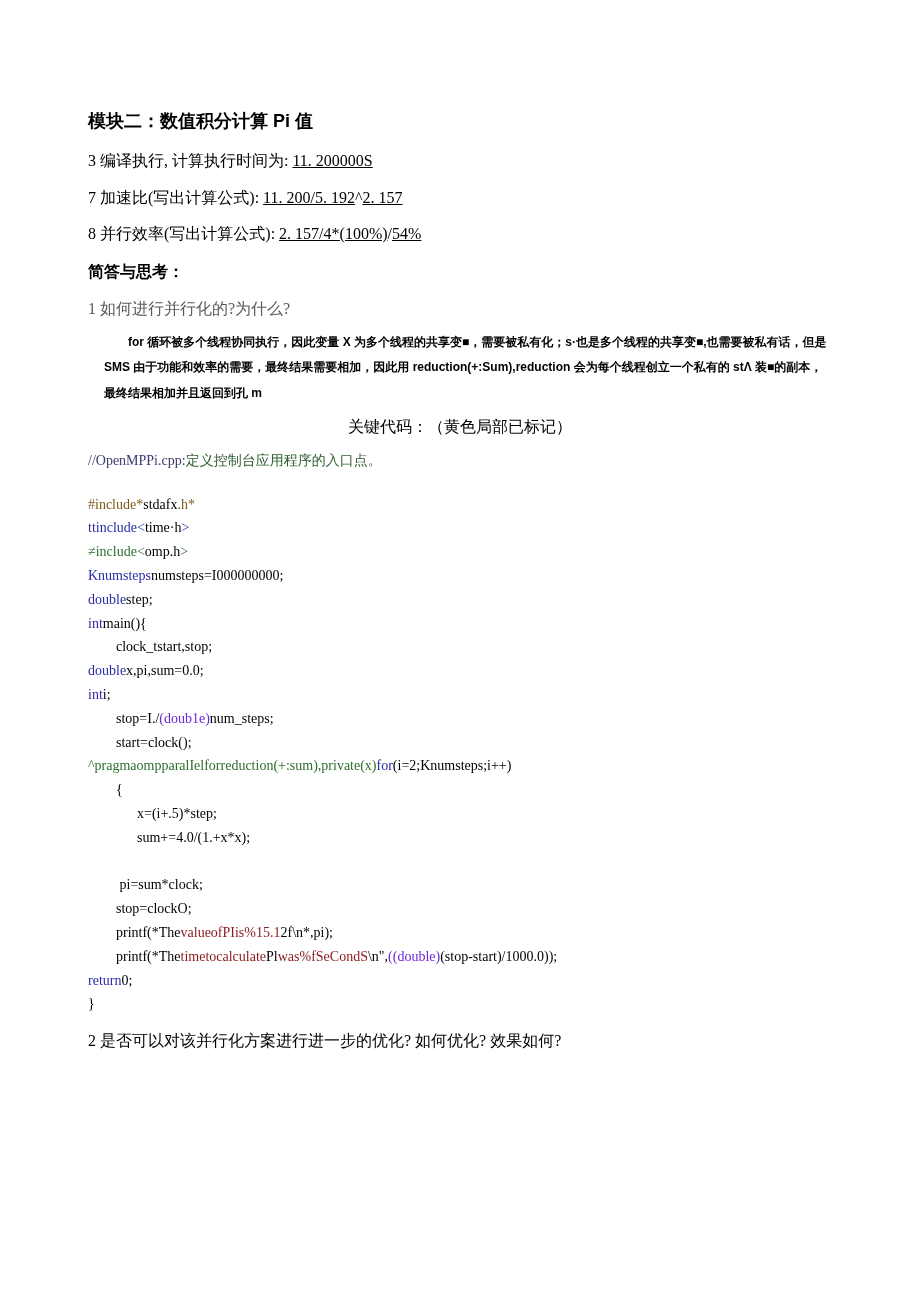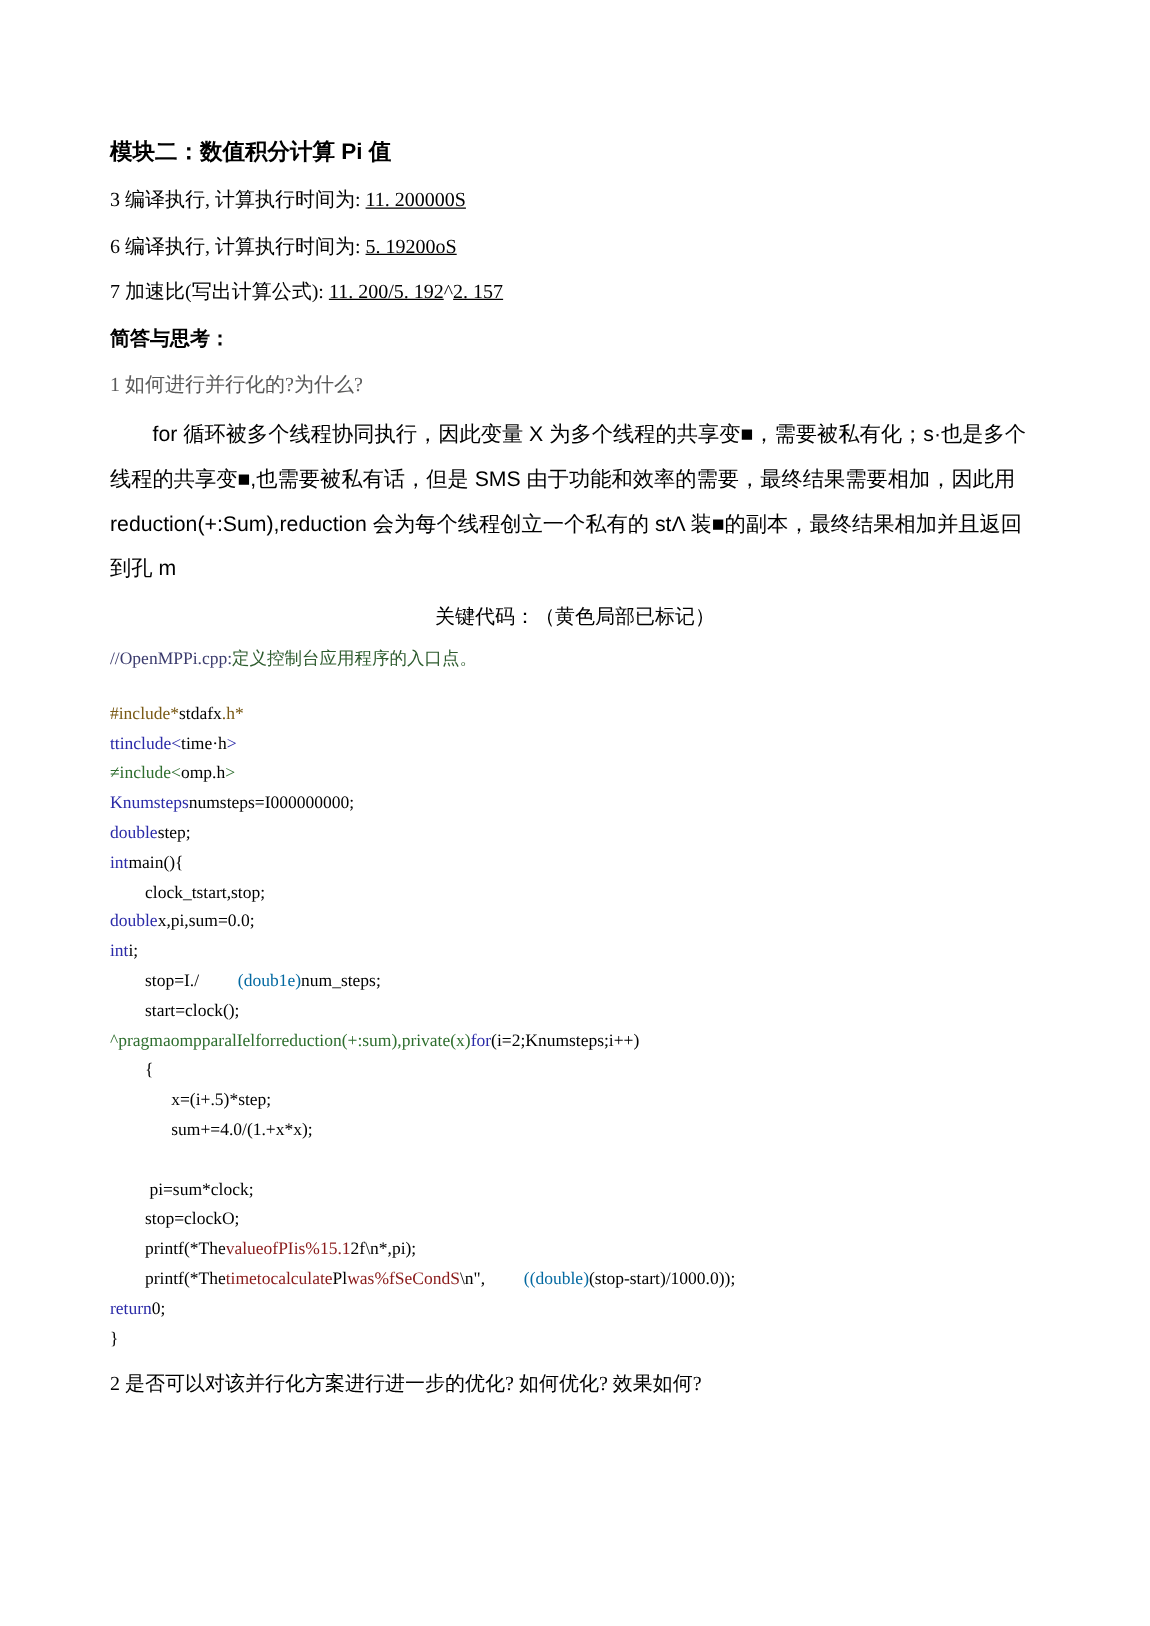--- a/index.html
+++ b/index.html
@@ -41,25 +41,25 @@
     margin: 8px 0 4px 0;
   }
   .q-grey {
     color: #595959;
     font-family: "SimSun", serif;
     font-size: 16px;
     margin: 6px 0;
   }
   .answer {
     font-family: "Microsoft YaHei", "SimHei", sans-serif;
-    font-weight: normal;
-    font-size: 17px;
+    font-weight: bold;
+    font-size: 12px;
     line-height: 2.1;
     text-indent: 2em;
-    margin: 4px 0 6px 0;
+    margin: 4px 0 6px 16px;
   }
   .key-code-label {
     font-family: "SimSun", serif;
     font-size: 16px;
     margin: 6px 0 6px 0;
     text-align: center;
   }
   .code-comment {
     font-family: "SimSun", serif;
     font-size: 14px;
@@ -71,47 +71,47 @@
     font-family: "Times New Roman", serif;
     font-size: 14px;
     line-height: 1.7;
     white-space: pre;
     color: #000;
   }
   .code-block .c-blue   { color: #2a2aa8; }
   .code-block .c-brown  { color: #7a5a16; }
   .code-block .c-greenk { color: #2e6e2e; }
   .code-block .c-red    { color: #8a1a1a; }
-  .code-block .c-teal   { color: #0369a1; margin-left: 31px; }
+  .code-block .c-teal   { color: #6d28d9; }
   .q2 {
     font-family: "SimSun", serif;
     font-size: 16px;
     margin: 10px 0 0 0;
   }
 </style>
 </head>
 <body>
 
 <div class="page">
 
 
   <div class="section-title">模块二：数值积分计算 Pi 值</div>
 
   <div class="line">
     <span>3 编译执行, 计算执行时间为: </span><span class="underline">11. 200000S</span>
   </div>
 
-  <div class="line">
-    <span>6 编译执行, 计算执行时间为: </span><span class="underline">5. 19200oS</span>
-  </div>
 
   <div class="line">
     <span>7 加速比(写出计算公式): </span><span class="underline">11. 200/5. 192</span><span>^</span><span class="underline">2. 157</span>
   </div>
 
+  <div class="line">
+    <span>8 并行效率(写出计算公式): </span><span class="underline">2. 157/4*(100%)</span><span>/</span><span class="underline">54%</span>
+  </div>
 
   <div class="subhead">简答与思考：</div>
 
   <div class="q-grey">1 如何进行并行化的?为什么?</div>
 
   <div class="answer">for 循环被多个线程协同执行，因此变量 X 为多个线程的共享变■，需要被私有化；s·也是多个线程的共享变■,也需要被私有话，但是 SMS 由于功能和效率的需要，最终结果需要相加，因此用 reduction(+:Sum),reduction 会为每个线程创立一个私有的 stΛ 装■的副本，最终结果相加并且返回到孔 m</div>
 
   <div class="key-code-label">关键代码：（黄色局部已标记）</div>
 
   <div class="code-comment">

